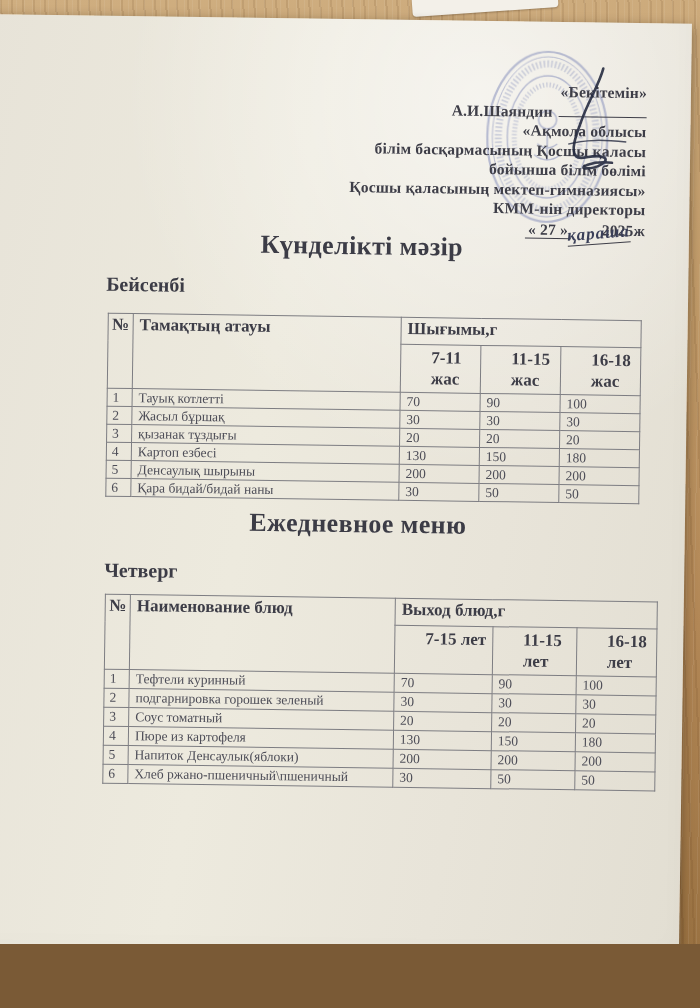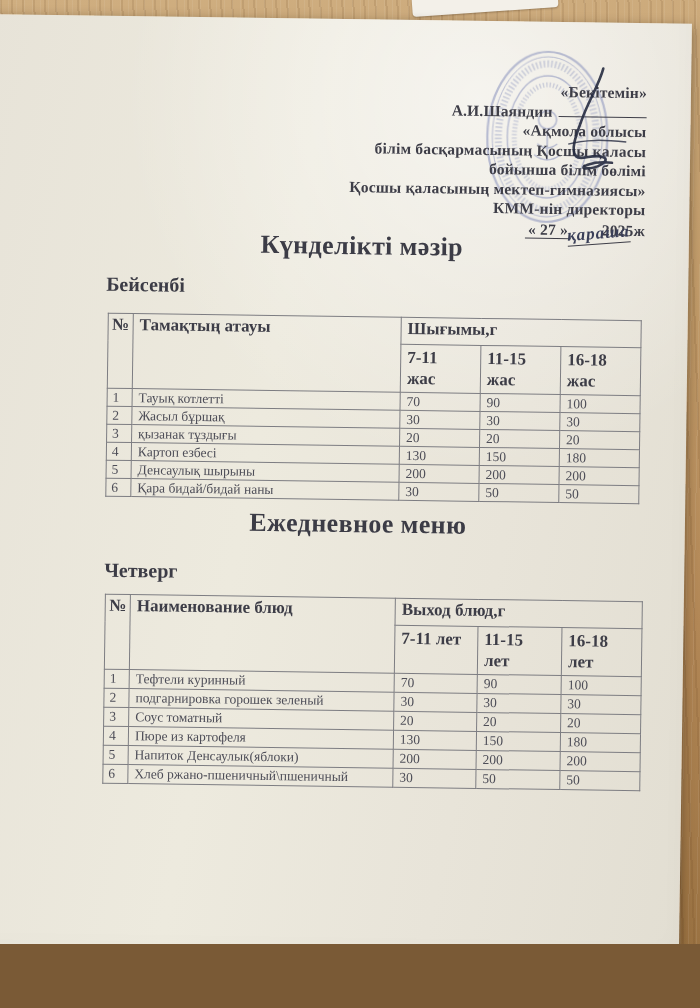--- a/index.html
+++ b/index.html
@@ -52,21 +52,21 @@
   
   .table-wrap{position:absolute;z-index:2;}
   .kk-table{left:126px;top:297px;} .ru-table{left:127px;top:578px;}
   table{border-collapse:collapse;table-layout:fixed;}
   th,td{border:1px solid #7d7d82;font-family:"Liberation Serif","DejaVu Serif",serif;
     vertical-align:top;text-align:left;overflow:hidden;white-space:nowrap;}
   th{color:#3d3d47;font-weight:bold;padding:1px 6px;}
   .hrow1 th{height:24px;font-size:17px;}
   .h-num{text-align:center;padding:1px 2px;}
   .hrow2 th{height:44px;font-size:17px;line-height:21px;padding-top:2px;}
-  .hrow2 .l{display:block;}
+  .hrow2 .l{display:block;margin-left:24px;}
   tbody td{height:16px;font-size:13.5px;line-height:15px;color:#4e4e58;
     padding:1px 6px 0;font-weight:normal;}
   .ru-table tbody td{height:17px;}
   .c-num{padding-left:5px;}
 </style>
 </head>
 <body>
 
 <div class="photo">
   <div class="bg-wood"></div>
@@ -206,21 +206,21 @@
             <col style="width:80px">
         </colgroup>
         <thead>
           <tr class="hrow1">
             <th rowspan="2" class="h-num">№</th>
             <th rowspan="2">Наименование блюд</th>
             <th colspan="3">Выход блюд,г</th>
           </tr>
           <tr class="hrow2">
             <th>
-              <span class="l">7-11 лет</span>
+              <span class="l">7-15 лет</span>
               <span class="l"></span>
             </th>
             <th>
               <span class="l">11-15</span>
               <span class="l">лет</span>
             </th>
             <th>
               <span class="l">16-18</span>
               <span class="l">лет</span>
             </th>

